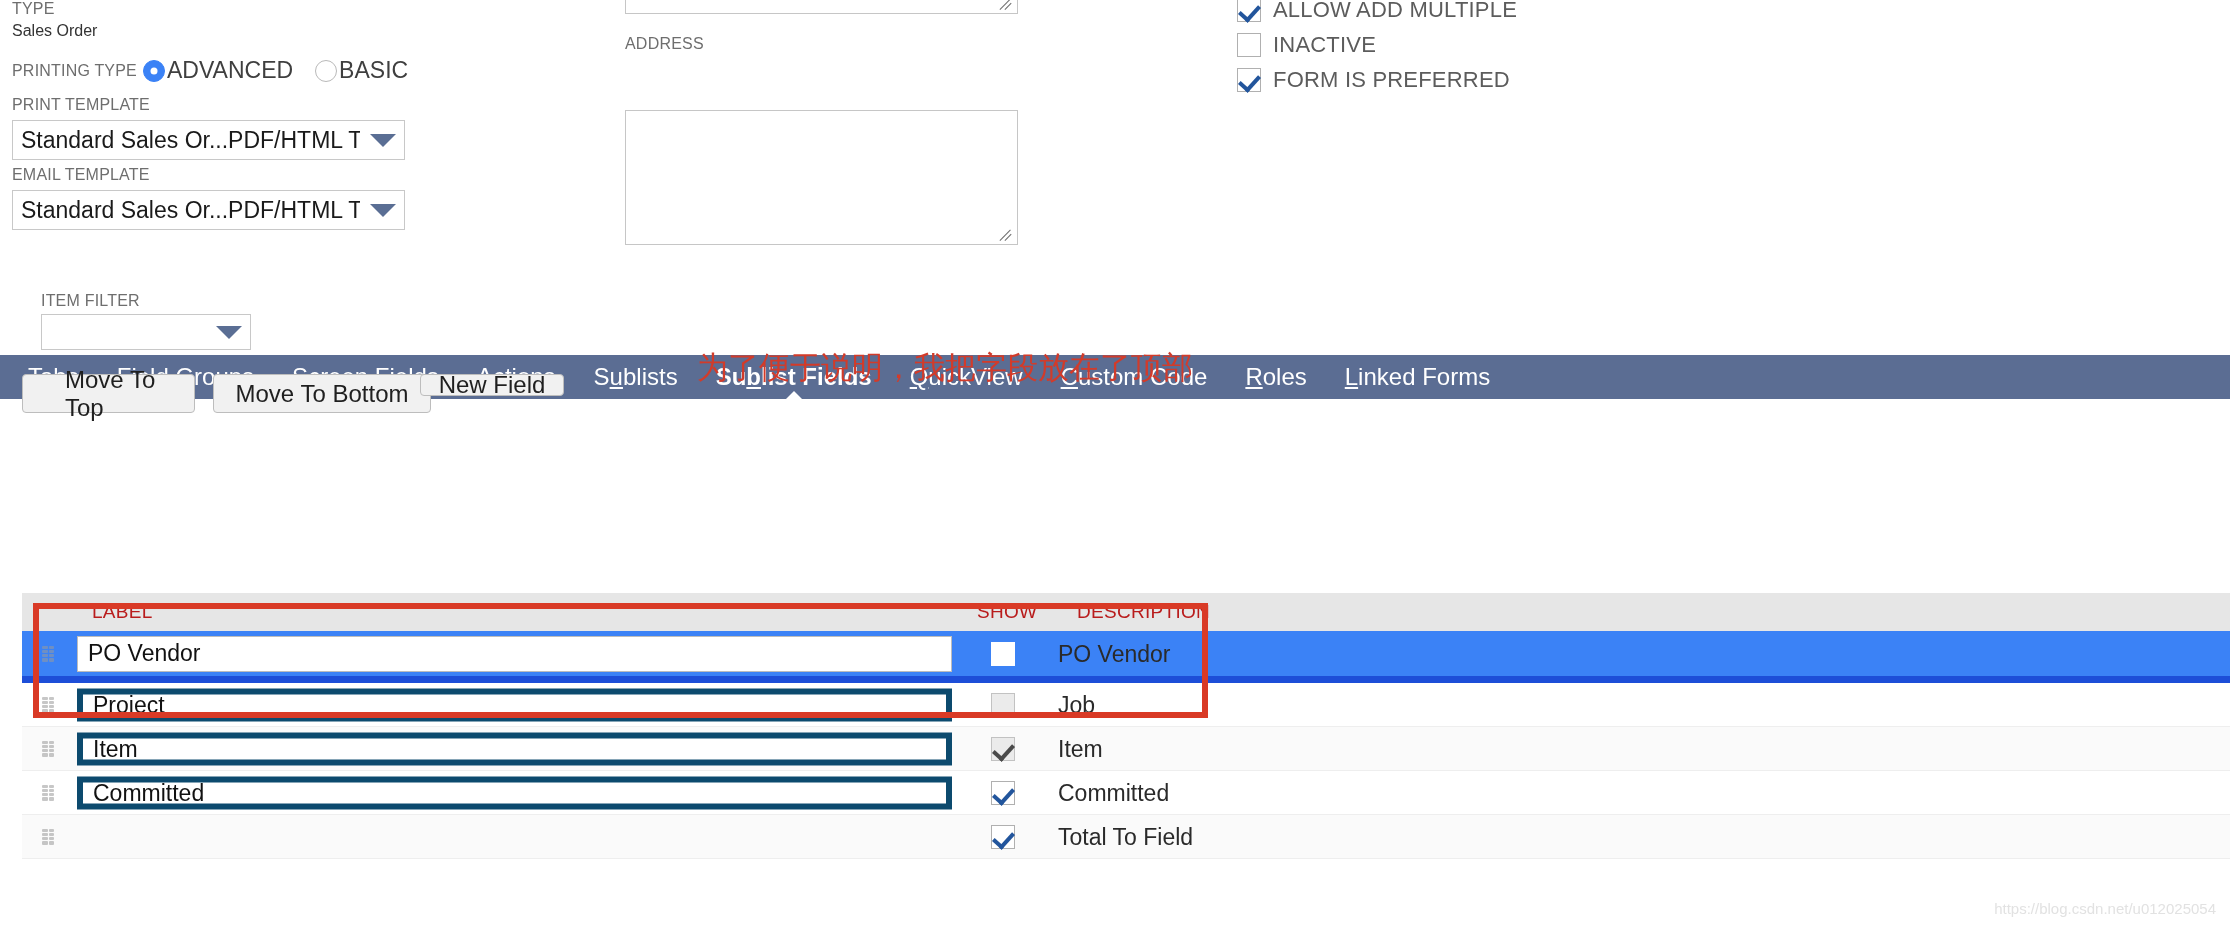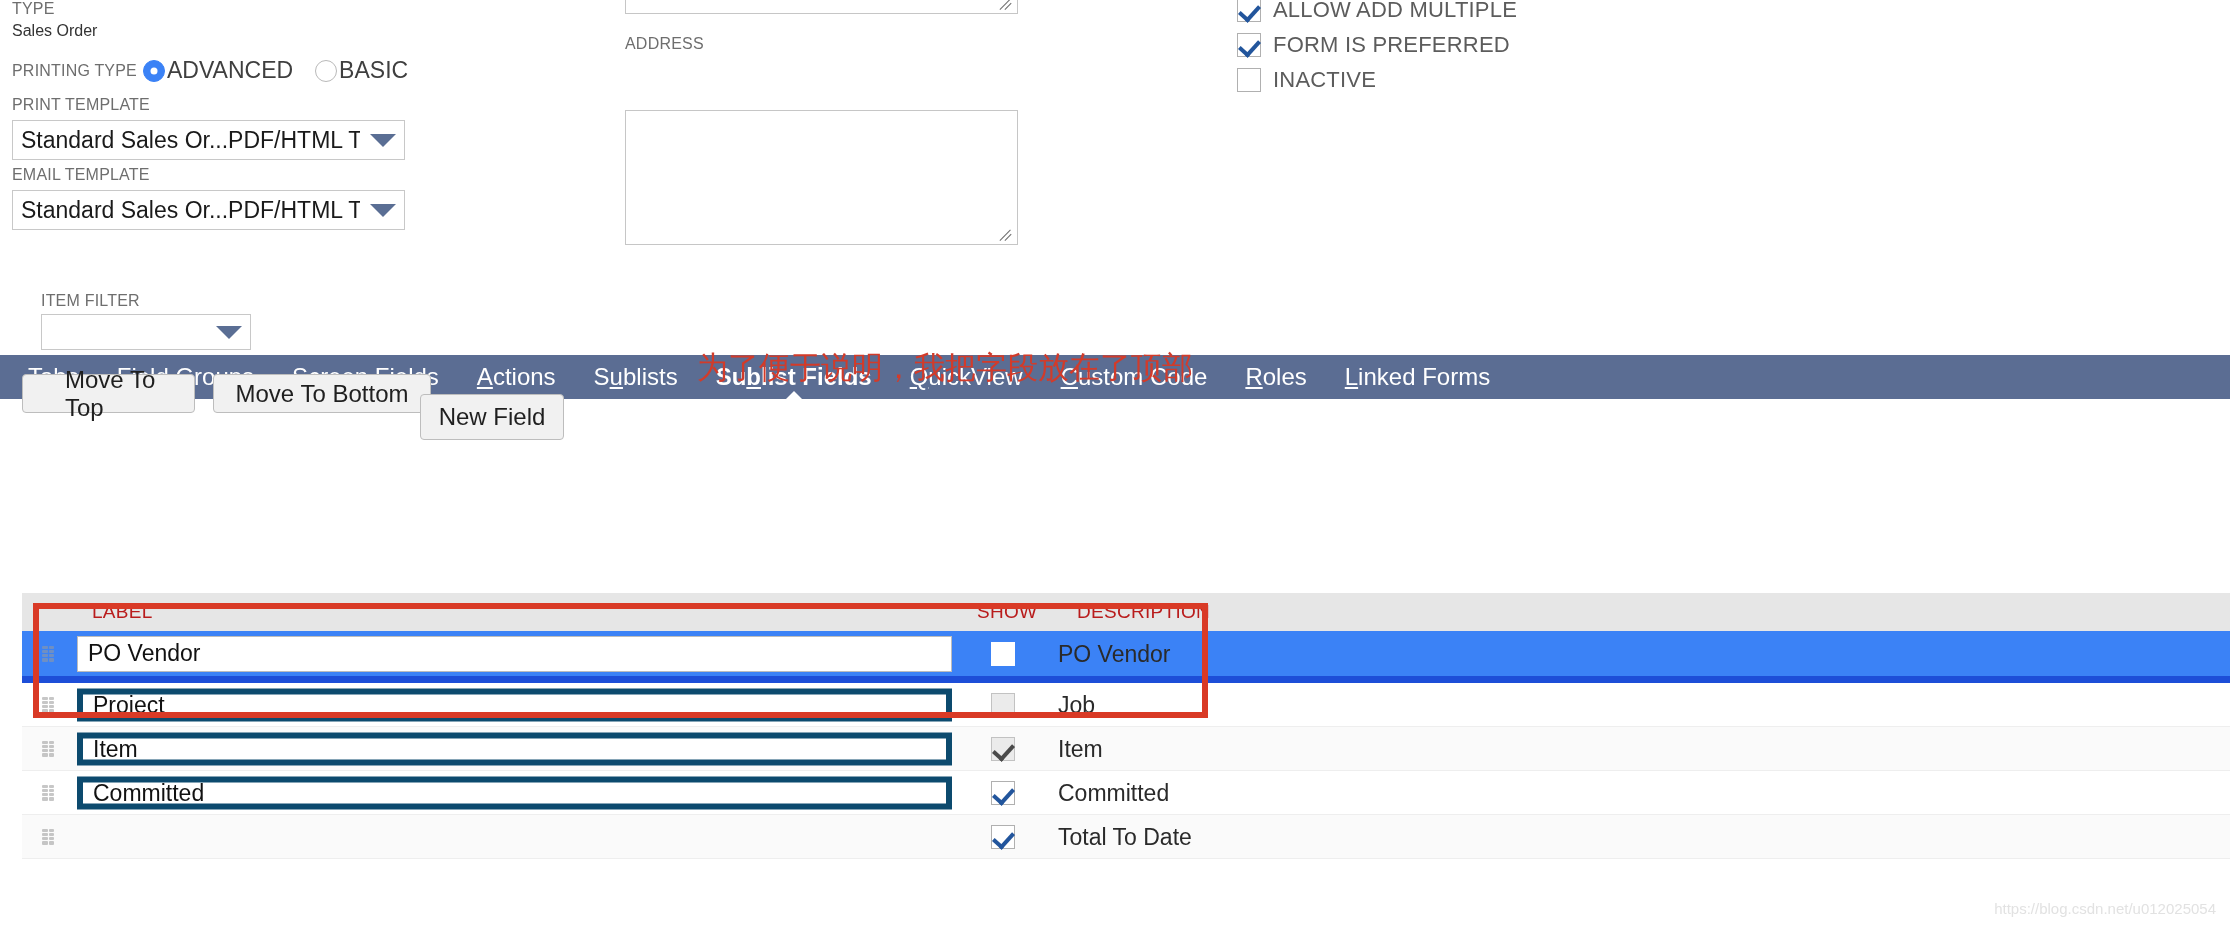--- a/index.html
+++ b/index.html
@@ -242,26 +242,26 @@
     <i style="left:6px;top:13px;width:9px;transform:rotate(-45deg);"></i>
   </span>
 </div>
 
 <div class="abs" style="left:1237px;top:-8px;">
   <div class="cbrow" style="height:35px;">
     <span class="cbox checked"></span>
     <span class="cblabel">ALLOW ADD MULTIPLE</span>
   </div>
   <div class="cbrow" style="height:35px;">
+    <span class="cbox"></span>
+    <span class="cblabel">INACTIVE</span>
+  </div>
+  <div class="cbrow" style="height:35px;">
     <span class="cbox checked"></span>
     <span class="cblabel">FORM IS PREFERRED</span>
-  </div>
-  <div class="cbrow" style="height:35px;">
-    <span class="cbox"></span>
-    <span class="cblabel">INACTIVE</span>
   </div>
 </div>
 
 <div id="tabbar">
   <span style="width:28px;flex:none;"></span>
   <span class="tab"><span class="ak">T</span>abs</span>
   <span class="tab"><span class="ak">F</span>ield Groups</span>
   <span class="tab"><span class="ak">S</span>creen Fields</span>
   <span class="tab"><span class="ak">A</span>ctions</span>
   <span class="tab">S<span class="ak">u</span>blists</span>
@@ -273,21 +273,21 @@
 </div>
 
 <div class="abs fieldlabel" style="left:41px;top:292px;">ITEM FILTER</div>
 <div class="abs select" style="left:41px;top:314px;width:210px;height:36px;">
   <span class="txt"></span>
   <span class="caret"></span>
 </div>
 
 <div class="abs btn" style="left:22px;top:374px;width:173px;height:39px;padding-left:42px;">Move To Top</div>
 <div class="abs btn" style="left:213px;top:374px;width:218px;height:39px;">Move To Bottom</div>
-<div class="abs btn" style="left:420px;top:374px;width:144px;height:46px;margin-top:20px;">New Field</div>
+<div class="abs btn" style="left:420px;top:374px;width:144px;height:22px;">New Field</div>
 
 <div id="annotation" class="abs" style="left:697px;top:347px;">为了便于说明，我把字段放在了顶部</div>
 
 <div id="grid">
 
   <div id="gridhead">
     <span class="hcell" style="left:70px;">LABEL</span>
     <span class="hcell" style="left:955px;">SHOW</span>
     <span class="hcell" style="left:1055px;">DESCRIPTION</span>
   </div>
@@ -371,20 +371,20 @@
         <b></b>
         <b></b>
         <b></b>
         <b></b>
         <b></b>
         <b></b>
       </span>
     <span class="showcell">
       <span class="cbox checked" style="display:block;"></span>
     </span>
-    <span class="desccell">Total To Date</span>
+    <span class="desccell">Total To Field</span>
   </div>
 
 </div>
 
 <div id="redbox"></div>
 
 <div id="watermark">https://blog.csdn.net/u012025054</div>
 
 </body></html>

